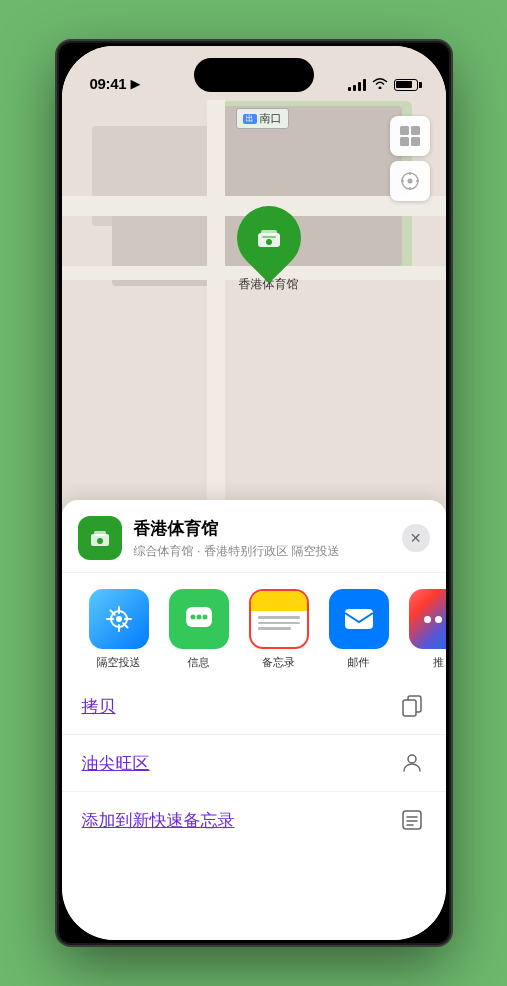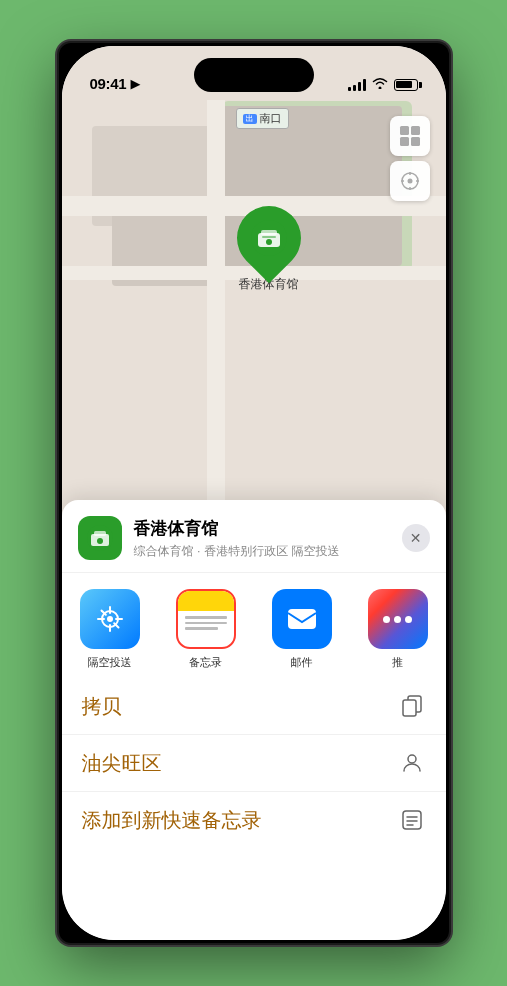--- a/index.html
+++ b/index.html
@@ -315,22 +315,22 @@
       justify-content: center;
       font-size: 14px;
       color: #666;
       cursor: pointer;
       flex-shrink: 0;
     }
 
     
     .share-row {
       display: flex;
-      padding: 16px 12px 8px;
-      gap: 24px;
+      padding: 16px 21px 8px;
+      gap: 8px;
       overflow-x: auto;
     }
     .share-item {
       display: flex;
       flex-direction: column;
       align-items: center;
       min-width: 72px;
       gap: 6px;
     }
     .share-icon {
@@ -374,22 +374,23 @@
       display: flex;
       align-items: center;
       padding: 14px 20px;
       border-bottom: 1px solid #f0f0f0;
       justify-content: space-between;
     }
     .action-item:last-child {
       border-bottom: none;
     }
     .action-text {
-      font-size: 20px;
-      color: #a16207;
+      font-size: 17px;
+      color: #6d28d9;
+      text-decoration: underline;
     }
     .action-icon {
       width: 28px;
       height: 28px;
       display: flex;
       align-items: center;
       justify-content: center;
       font-size: 22px;
       color: #666;
     }
@@ -520,20 +521,32 @@
               <path d="M16 22 L16 28" stroke="#fff" stroke-width="2" stroke-linecap="round"></path>
               <path d="M4 16 L10 16" stroke="#fff" stroke-width="2" stroke-linecap="round"></path>
               <path d="M22 16 L28 16" stroke="#fff" stroke-width="2" stroke-linecap="round"></path>
               <path d="M7.5 7.5 L11.8 11.8" stroke="#fff" stroke-width="2" stroke-linecap="round"></path>
               <path d="M20.2 20.2 L24.5 24.5" stroke="#fff" stroke-width="2" stroke-linecap="round"></path>
             </svg>
           </div>
           <span class="share-label">隔空投送</span>
         </div>
 
+        <div class="share-item">
+          <div class="share-icon messages">
+            <svg width="34" height="34" viewBox="0 0 34 34" fill="none">
+              <rect x="4" y="5" width="26" height="20" rx="6" fill="#fff"></rect>
+              <circle cx="11" cy="15" r="2.5" fill="#34c759"></circle>
+              <circle cx="17" cy="15" r="2.5" fill="#34c759"></circle>
+              <circle cx="23" cy="15" r="2.5" fill="#34c759"></circle>
+              <path d="M10 25 L14 22 L10 22 Z" fill="#fff"></path>
+            </svg>
+          </div>
+          <span class="share-label">信息</span>
+        </div>
 
         <div class="share-item">
           <div style="width:60px;height:60px;border-radius:14px;background:#fff;border:2.5px solid #ff3b30;overflow:hidden;position:relative;display:flex;flex-direction:column;">
             <div style="height:20px;background:#ffd60a;flex-shrink:0;"></div>
             <div style="padding:5px 7px;display:flex;flex-direction:column;gap:3px;">
               <div style="height:2.5px;background:#bbb;border-radius:1px;width:100%;"></div>
               <div style="height:2.5px;background:#bbb;border-radius:1px;width:100%;"></div>
               <div style="height:2.5px;background:#bbb;border-radius:1px;width:80%;"></div>
             </div>
           </div>

